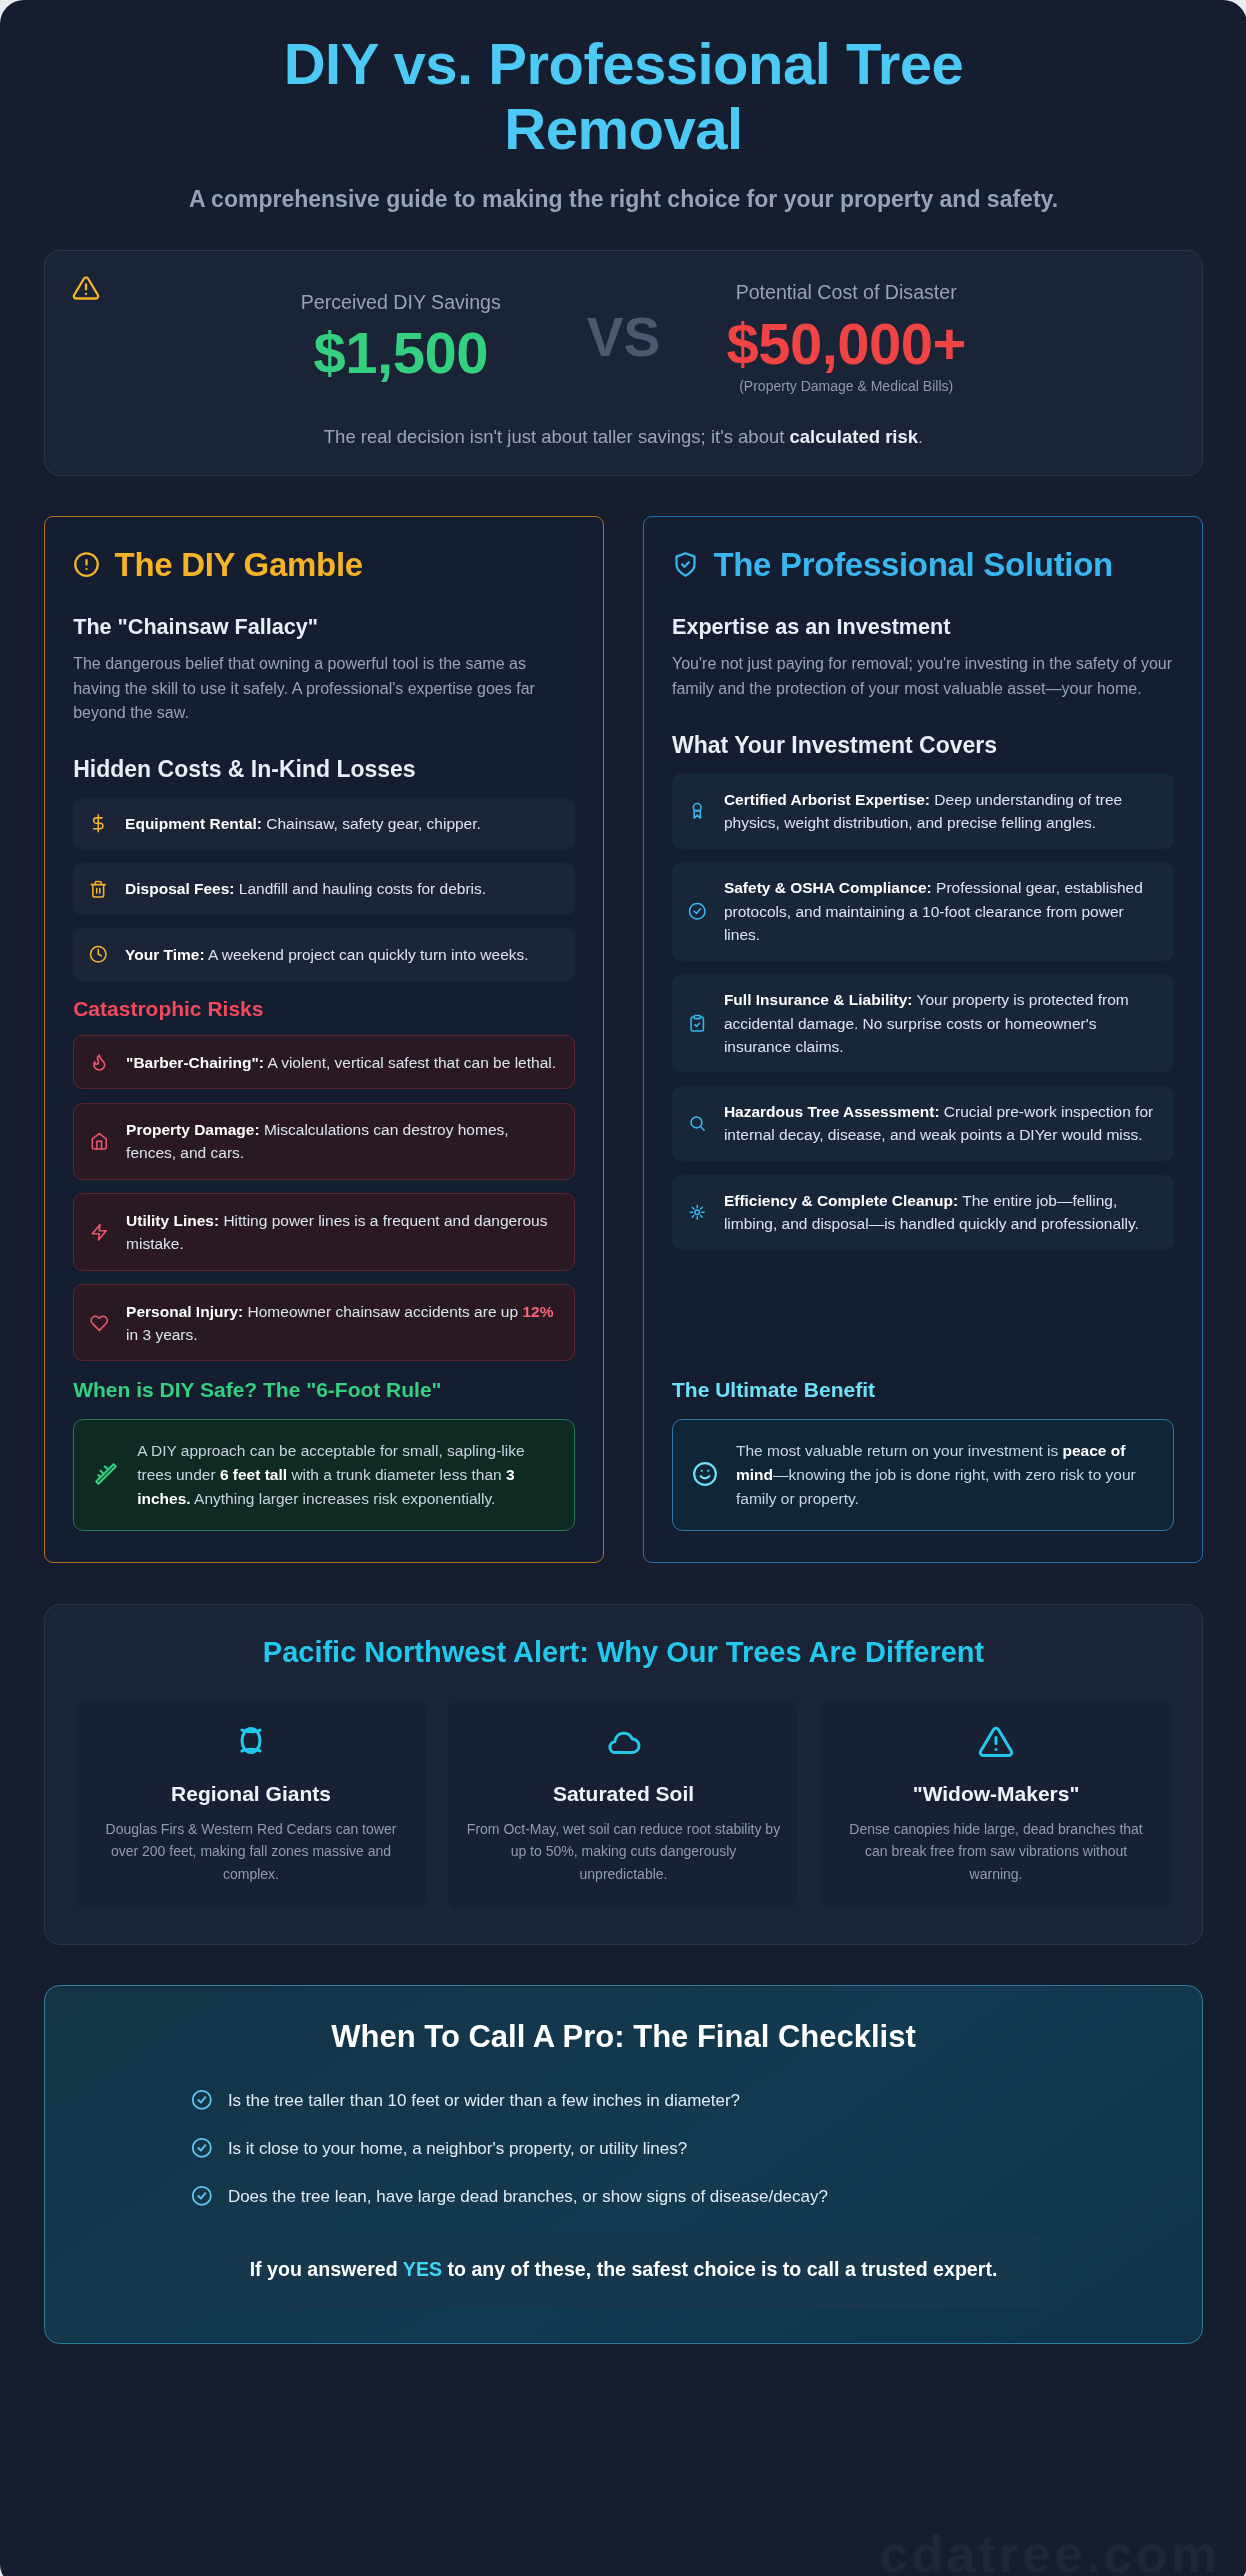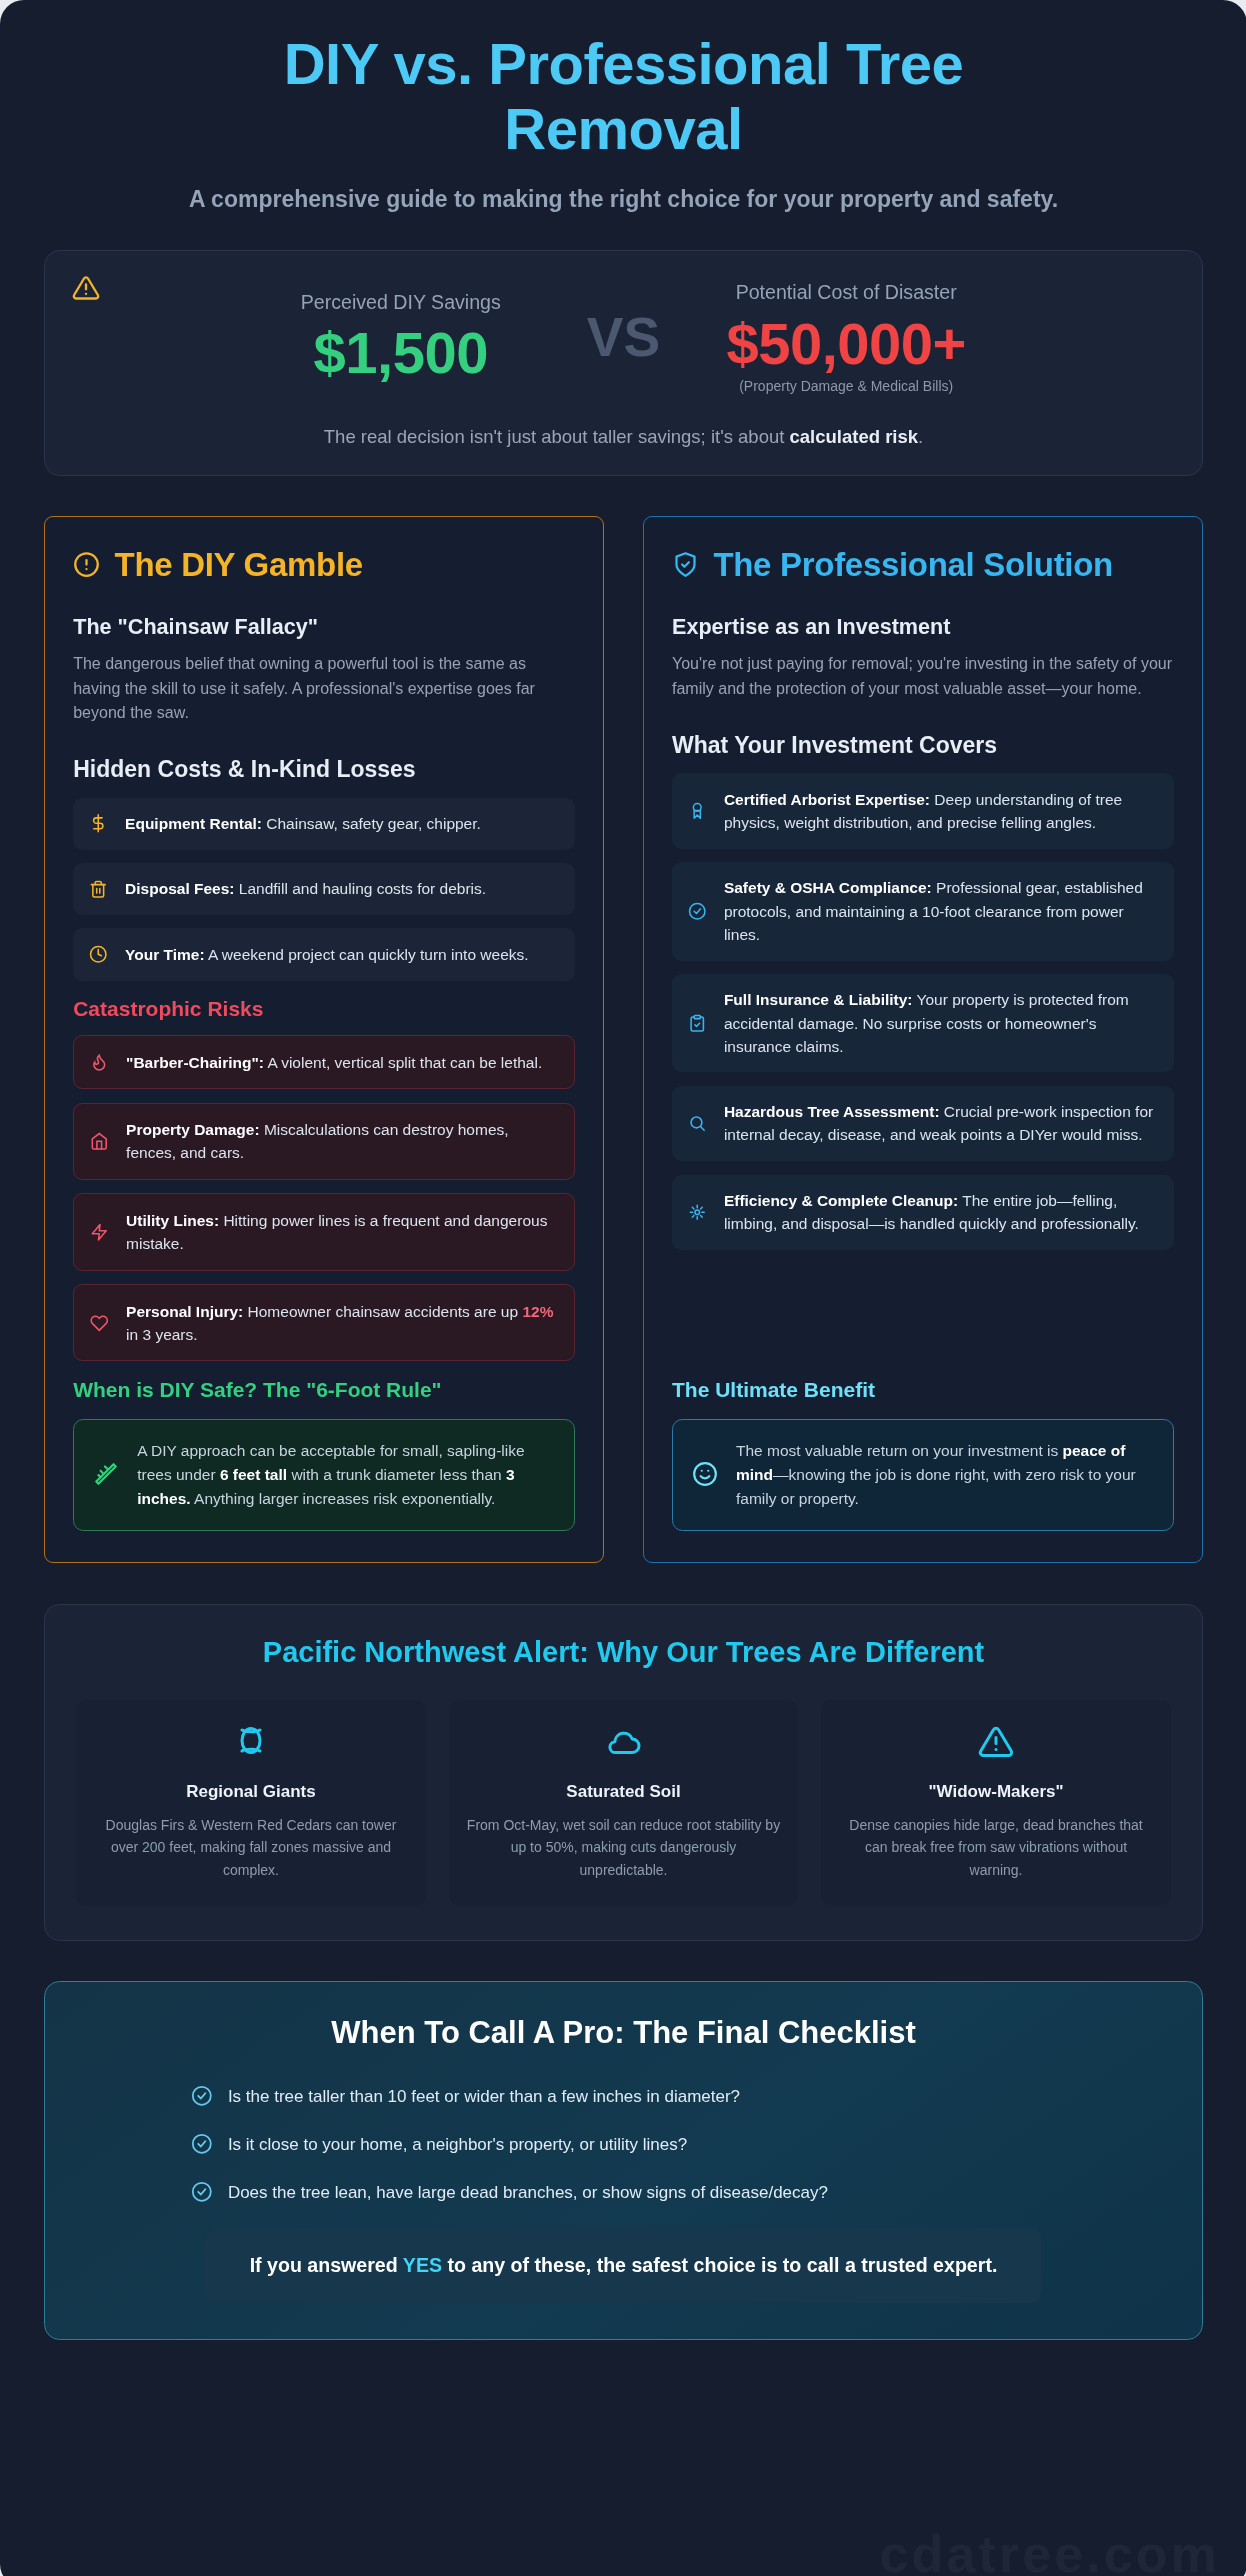--- a/index.html
+++ b/index.html
@@ -116,21 +116,21 @@
     border-radius:15.5px;padding:31px 31px 34px;position:relative;z-index:2;
   }
   .pnw h2{text-align:center;font-size:29px;font-weight:700;color:#ffffff;margin-bottom:31px}
   .pnw h2 span{color:#22c9ee}
   .pnw-grid{display:flex;gap:23px}
   .pnw-card{
     flex:1 1 0;background:#18213360;background:#182133;
     border-radius:11.3px;padding:24px 17.5px 25px;text-align:center;
   }
   .pnw-card .ico{margin-bottom:21.6px;display:flex;justify-content:center}
-  .pnw-card h4{font-size:17px;font-weight:700;color:#eef3f9;margin-bottom:12.4px}
+  .pnw-card h4{font-size:21px;font-weight:700;color:#eef3f9;margin-bottom:12.4px}
   .pnw-card p{font-size:14px;line-height:1.6;color:#8e9cb0}
 
   
   .checklist{
     margin:40px 5.2px 0;border-radius:15.5px;
     border:0.5px solid #2d7e96;
     background:linear-gradient(145deg,#143346 0%,#123a50 55%,#0f3348 100%);
     padding:33px 36px 36px;position:relative;z-index:2;
   }
   .checklist h2{text-align:center;font-size:31px;font-weight:700;color:#ffffff;margin-bottom:34px}
@@ -234,21 +234,21 @@
       </ul>
 
       <h3 class="section risk">Catastrophic Risks</h3>
       <ul>
         <li class="item danger">
           <span class="ico">
             <svg width="18.5" height="18.5" viewBox="0 0 24 24" fill="none" stroke="#f0566b" stroke-width="2" stroke-linecap="round">
                 <path d="M8.5 14.5A2.5 2.5 0 0 0 11 12c0-1.38-.5-2-1-3-1.072-2.143-.224-4.054 2-6 .5 2.5 2 4.9 4 6.5 2 1.6 3 3.5 3 5.5a7 7 0 1 1-14 0c0-1.153.433-2.294 1-3a2.5 2.5 0 0 0 2.5 2.5z"></path>
               </svg>
           </span>
-          <span class="txt"><b>"Barber-Chairing":</b><span> A violent, vertical split that can be lethal.</span></span>
+          <span class="txt"><b>"Barber-Chairing":</b><span> A violent, vertical safest that can be lethal.</span></span>
         </li>
         <li class="item danger">
           <span class="ico">
             <svg width="18.5" height="18.5" viewBox="0 0 24 24" fill="none" stroke="#f0566b" stroke-width="2" stroke-linecap="round">
                 <path d="M3 9l9-7 9 7v11a2 2 0 0 1-2 2H5a2 2 0 0 1-2-2z"></path>
                 <polyline points="9 22 9 12 15 12 15 22"></polyline>
               </svg>
           </span>
           <span class="txt"><b>Property Damage:</b><span> Miscalculations can destroy homes, fences, and cars.</span></span>
         </li>

